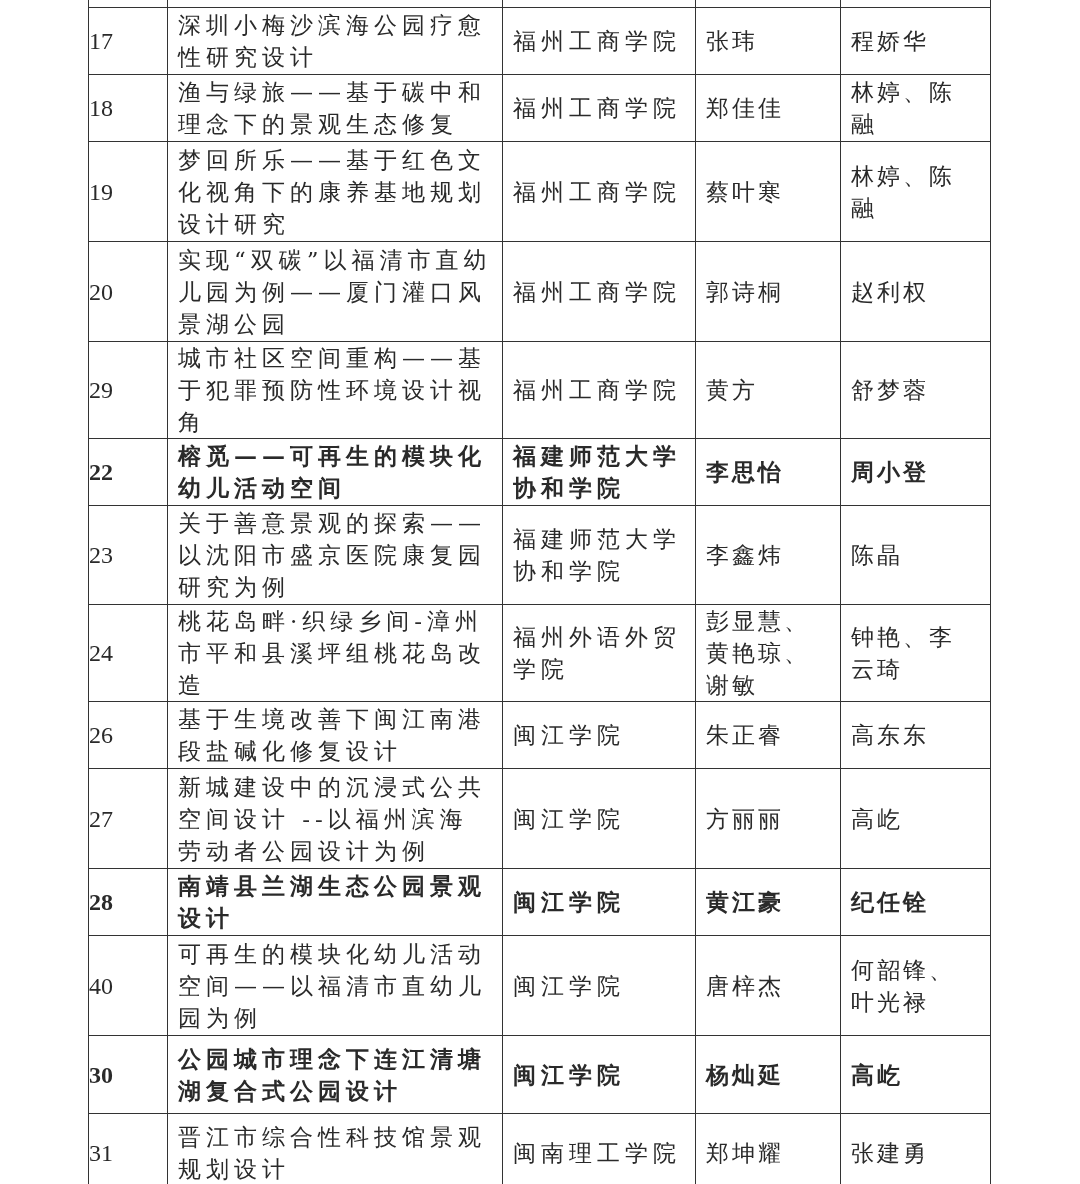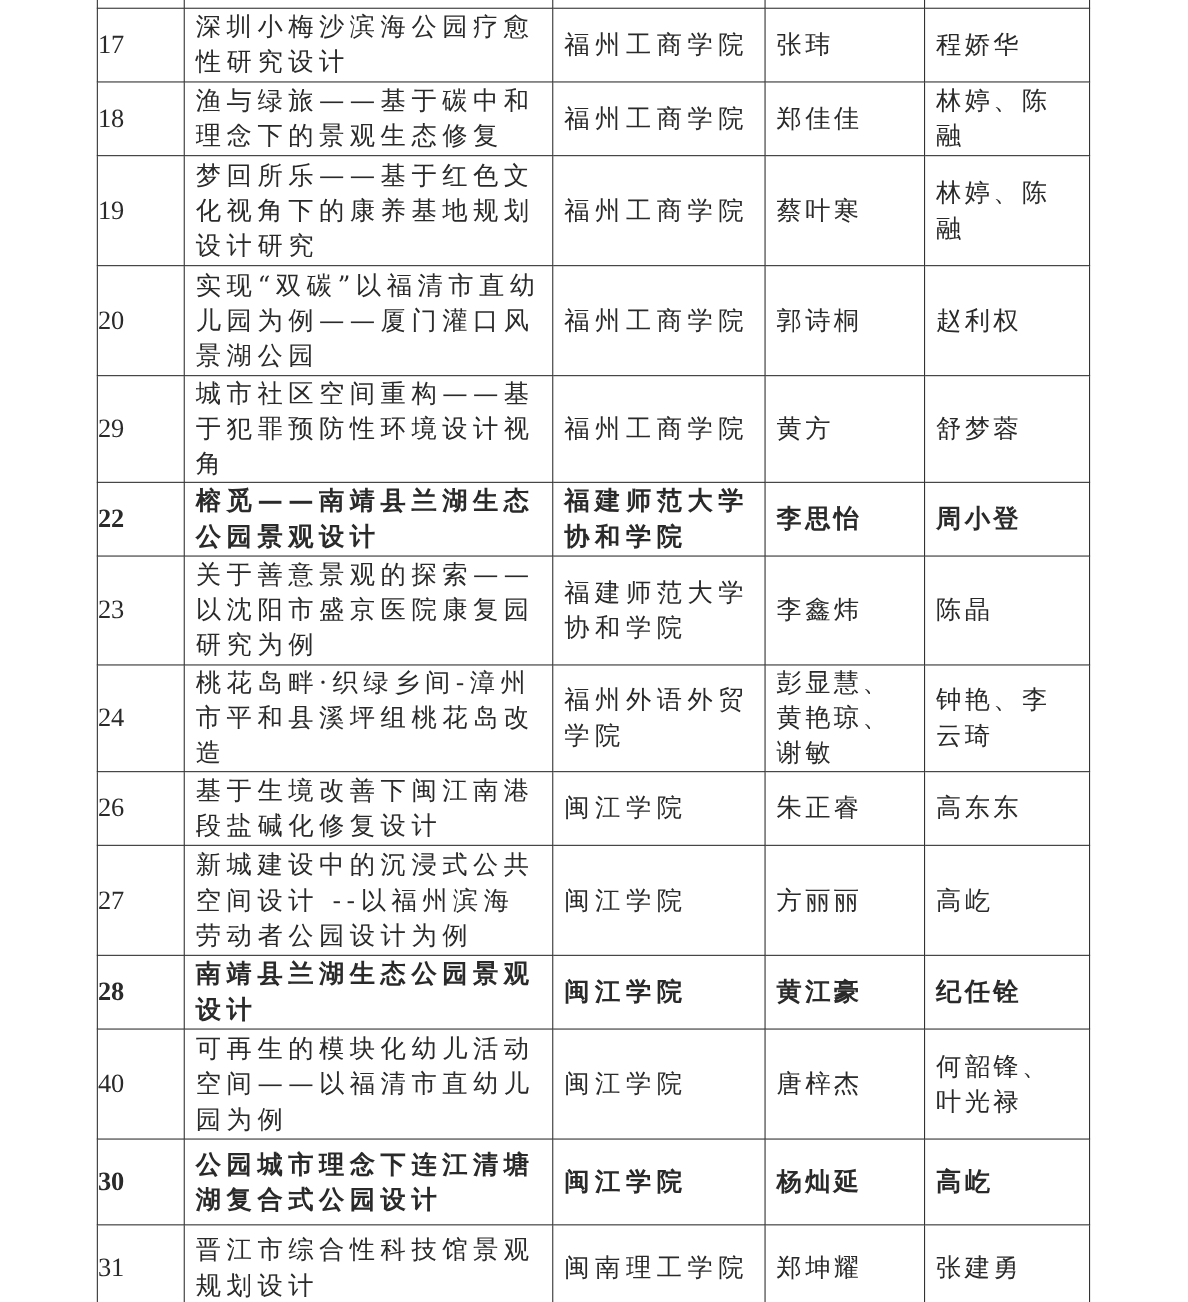--- a/index.html
+++ b/index.html
@@ -84,21 +84,21 @@
         </tr>
         <tr style="height: 66px;">
           <td class="num">29</td>
           <td class="title">城市社区空间重构——基于犯罪预防性环境设计视角</td>
           <td class="school">福州工商学院</td>
           <td class="names">黄方</td>
           <td class="names">舒梦蓉</td>
         </tr>
         <tr style="height: 67px; font-weight: bold;">
           <td class="num">22</td>
-          <td class="title">榕觅——南靖县兰湖生态公园景观设计</td>
+          <td class="title">榕觅——可再生的模块化幼儿活动空间</td>
           <td class="school">福建师范大学协和学院</td>
           <td class="names">李思怡</td>
           <td class="names">周小登</td>
         </tr>
         <tr style="height: 99px;">
           <td class="num">23</td>
           <td class="title">关于善意景观的探索——以沈阳市盛京医院康复园研究为例</td>
           <td class="school">福建师范大学协和学院</td>
           <td class="names">李鑫炜</td>
           <td class="names">陈晶</td>

